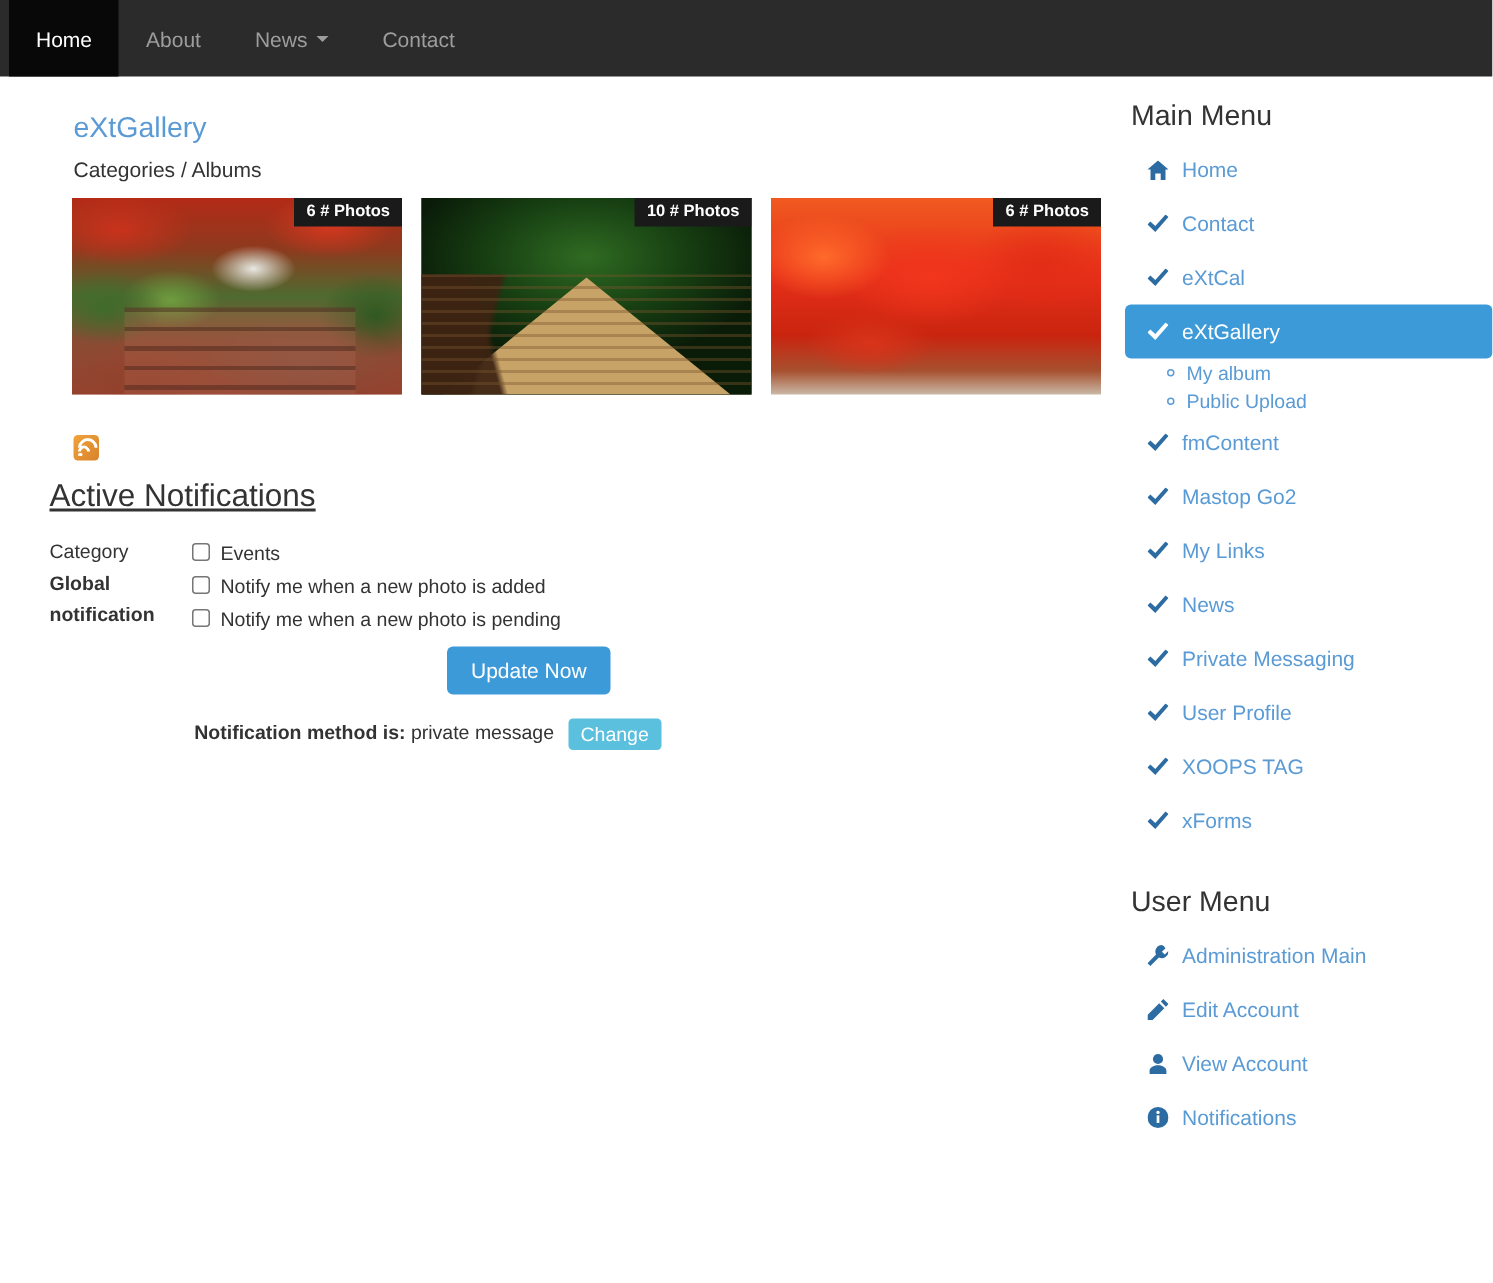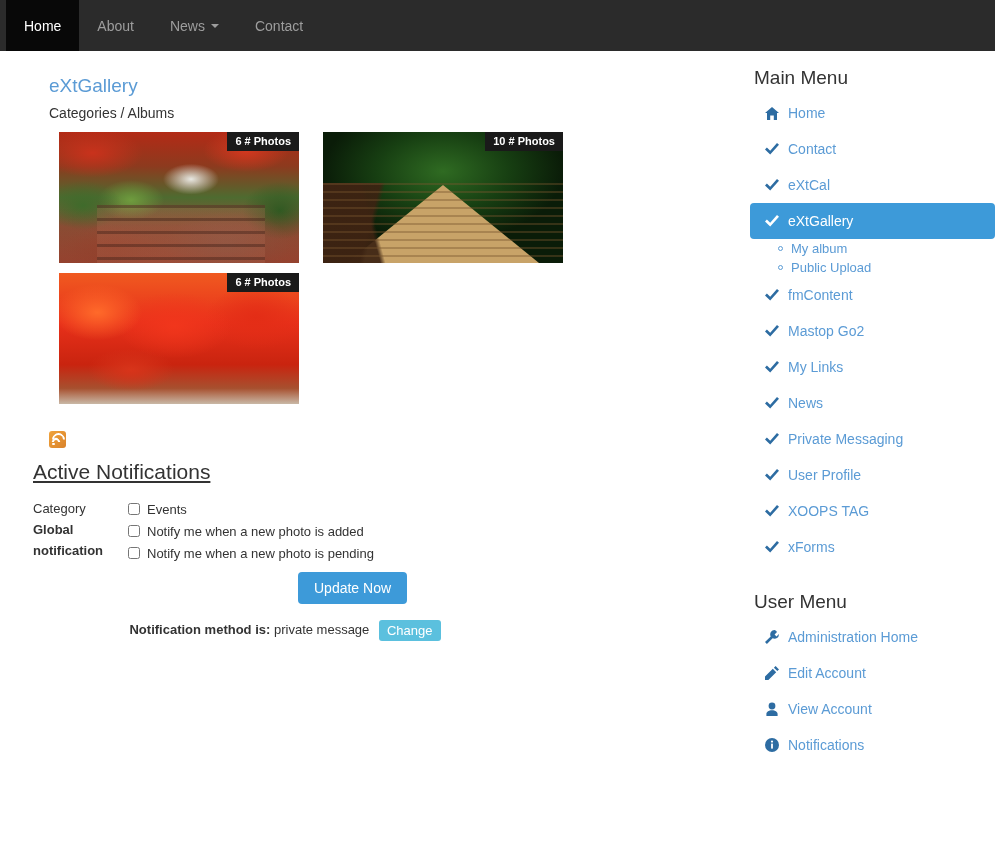--- a/index.html
+++ b/index.html
@@ -96,22 +96,22 @@
     color: #333;
   }
   .thumbs {
     margin: 6px 0 0 48px;
     width: 700px;
     display: flex;
     flex-wrap: wrap;
   }
   .thumb {
     position: relative;
-    width: 240px; height: 131px;
-    margin: 5px 13px 5px 11px;
+    width: 220px; height: 131px;
+    margin: 5px 13px 5px 0;
     overflow: hidden;
     cursor: pointer;
   }
   .badge {
     position: absolute;
     top: 0; right: 0;
     background: #1a1a1a;
     color: #fff;
     font-size: 11px;
     font-weight: bold;
@@ -544,21 +544,21 @@
 
     <h3 class="block-title">User Menu</h3>
     <ul class="menu">
       <li>
         <a>
           <span class="ic">
             <svg width="14" height="14" viewBox="0 0 14 14" fill="#2d6ca2">
                 <path d="M9.6 0a4.4 4.4 0 0 0-3.9 6.4L0 12.1 1.9 14l5.7-5.7A4.4 4.4 0 0 0 13.9 4l-2.4 2.4-1.9-1.9L12 2.1A4.4 4.4 0 0 0 9.6 0z"></path>
               </svg>
           </span>
-          <span>Administration Home</span>
+          <span>Administration Main</span>
         </a>
       </li>
       <li>
         <a>
           <span class="ic">
             <svg width="14" height="14" viewBox="0 0 14 14" fill="#2d6ca2">
                 <path d="M10.6 0 8.9 1.7l3.4 3.4L14 3.4zM7.8 2.8 0 10.6 0 14l3.4 0 7.8-7.8z"></path>
               </svg>
           </span>
           <span>Edit Account</span>

